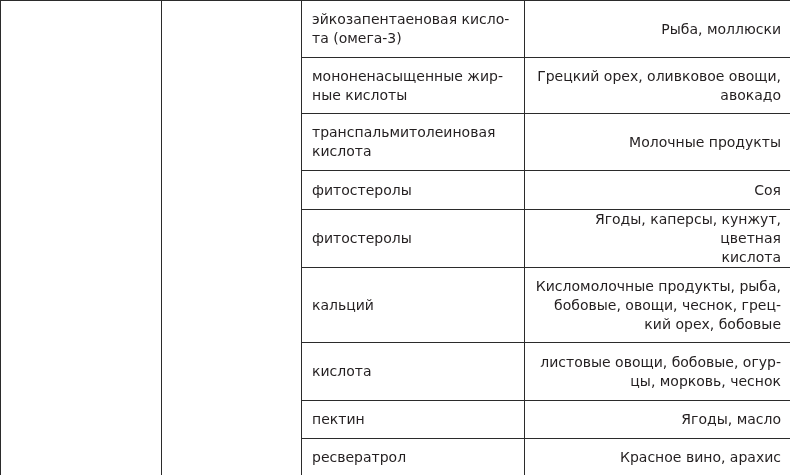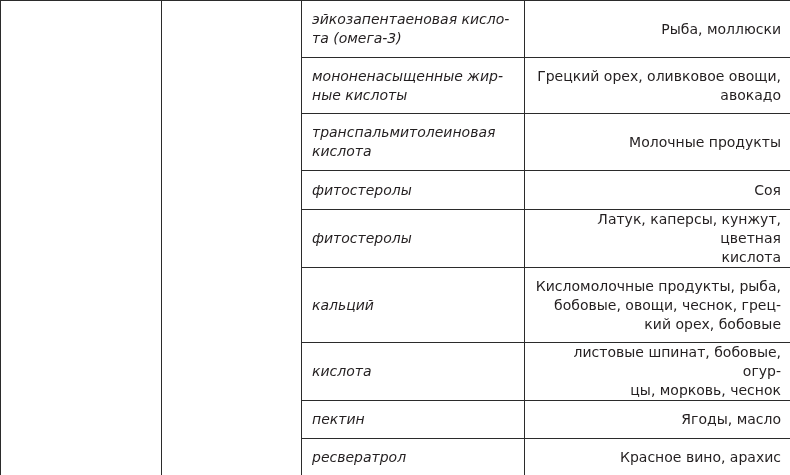--- a/index.html
+++ b/index.html
@@ -32,21 +32,21 @@
       border: 1.5px solid #2b2b2b;
       vertical-align: middle;
       font-size: 14px;
       line-height: 19px;
       padding: 0 10px;
       letter-spacing: 0px;
     }
     table.nutrients tr:first-child td { border-top: 1.5px solid #2b2b2b; }
     td.c1 { width: 140px; padding: 0; }
     td.c2 { width: 119px; padding: 0; }
-    td.c3 { width: 202px; font-style: italic; }
+    td.c3 { width: 202px; }
     td.c4 { width: 246px; text-align: right; }
     td.c1, td.c2 { border-bottom: 1.5px solid #2b2b2b; }
     .cell-text { display: block; }
   </style>
 </head>
 <body>
 
 <div class="page">
   <table class="nutrients">
     <tbody>
@@ -86,40 +86,40 @@
         </td>
         <td class="c4">
           <span class="cell-text">Соя</span>
         </td>
       </tr>
       <tr style="height:57px">
         <td class="c3">
           <span class="cell-text">фитостеролы</span>
         </td>
         <td class="c4">
-          <span class="cell-text">Латук, каперсы, кунжут, цветная</span>
+          <span class="cell-text">Ягоды, каперсы, кунжут, цветная</span>
           <span class="cell-text">кислота</span>
         </td>
       </tr>
       <tr style="height:75px">
         <td class="c3">
           <span class="cell-text">кальций</span>
         </td>
         <td class="c4">
           <span class="cell-text">Кисломолочные продукты, рыба,</span>
           <span class="cell-text">бобовые, овощи, чеснок, грец-</span>
           <span class="cell-text">кий орех, бобовые</span>
         </td>
       </tr>
       <tr style="height:58px">
         <td class="c3">
           <span class="cell-text">кислота</span>
         </td>
         <td class="c4">
-          <span class="cell-text">листовые шпинат, бобовые, огур-</span>
+          <span class="cell-text">листовые овощи, бобовые, огур-</span>
           <span class="cell-text">цы, морковь, чеснок</span>
         </td>
       </tr>
       <tr style="height:38px">
         <td class="c3">
           <span class="cell-text">пектин</span>
         </td>
         <td class="c4">
           <span class="cell-text">Ягоды, масло</span>
         </td>

